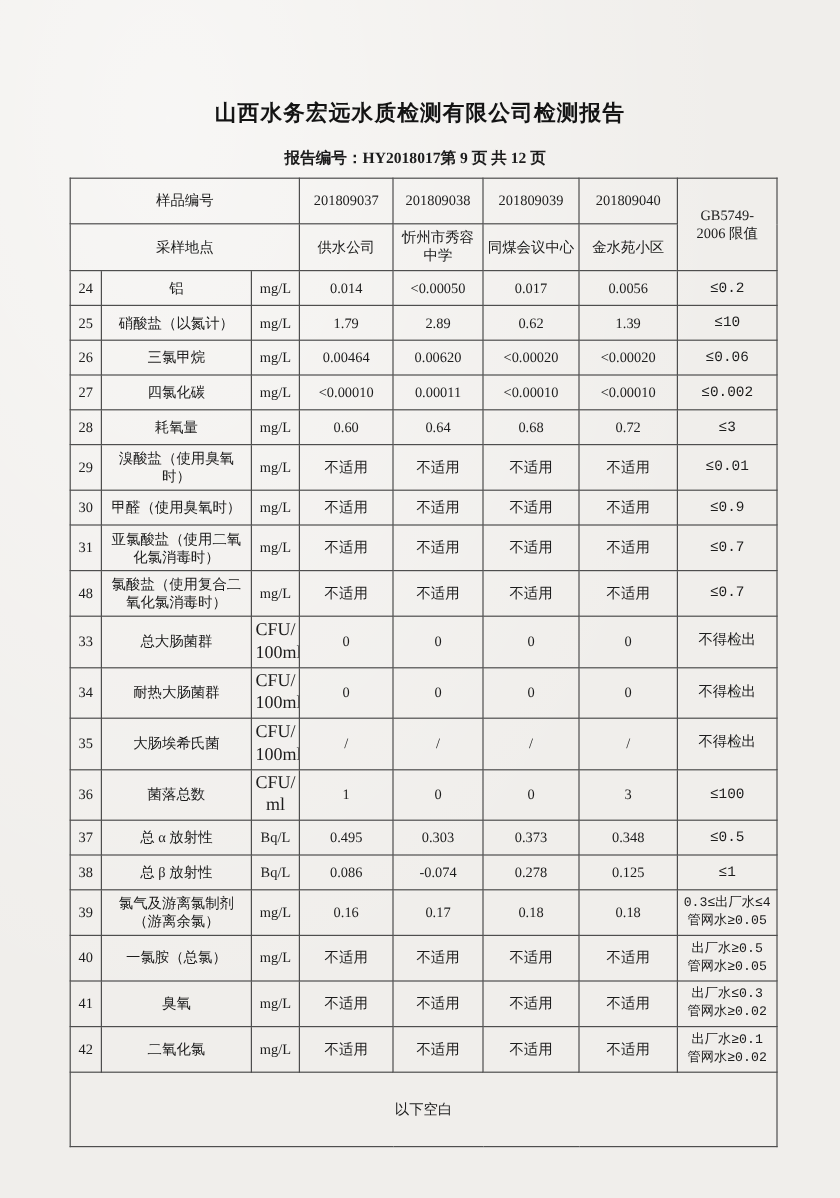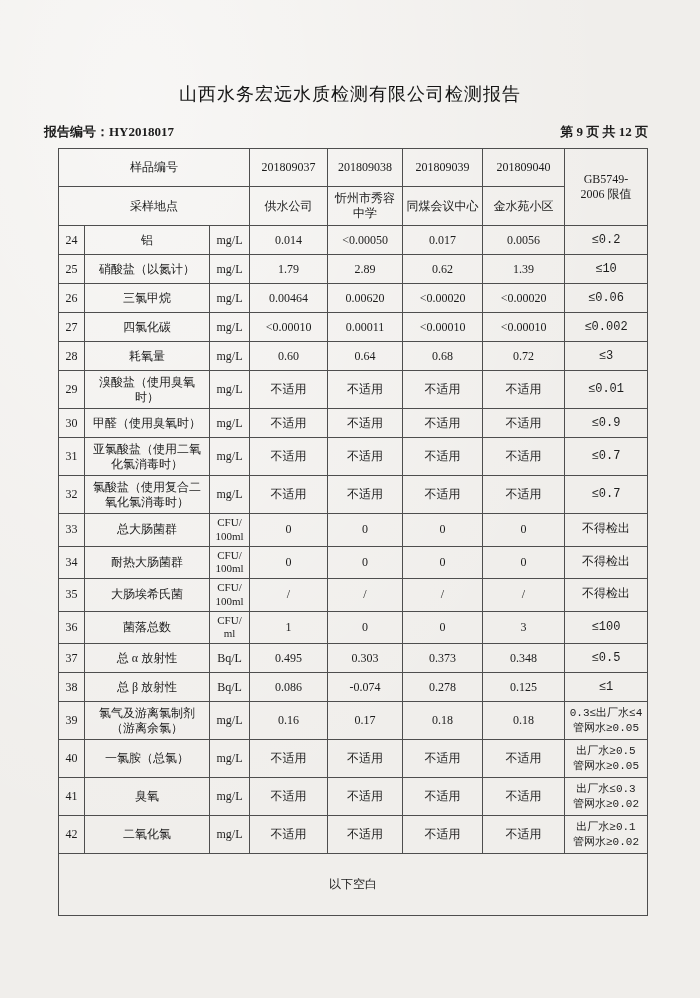--- a/index.html
+++ b/index.html
@@ -10,28 +10,28 @@
       #f0eeeb;
     font-family:"Liberation Serif","DejaVu Serif",serif;
     color:#1c1c1c;
     overflow:hidden;
     position:relative;
   }
   .title{
     margin:82px 0 0 0;
     text-align:center;
     font-family:"DejaVu Sans","Liberation Sans",sans-serif;
-    font-weight:normal;
+    font-weight:bold;
     font-size:18px;
     letter-spacing:1px;
     color:#141414;
   }
   .meta{
     display:flex;
-    justify-content:space-between;
+    justify-content:center;
     align-items:flex-end;
     margin:17px 52px 7px 44px;
     font-size:13px;
     font-weight:bold;
   }
   table.report{
     margin-left:58px;
     width:589px;
     border-collapse:collapse;
     table-layout:fixed;
@@ -50,21 +50,21 @@
   }
   table.report{border:1.5px solid #3e3e3e;}
   tr.hr1{height:38px;}
   tr.hr2{height:39px;padding-left:15px;}
   tr.r29{height:29px;margin-top:28px;}
   tr.r32{height:32px;}
   tr.r38{height:38px;}
   tr.rblank{height:62px;}
   td.c-name{text-align:left;padding-left:7px;}
   td.c-unit{font-size:11px;line-height:1.15;}
-  td.c-unit.small{font-size:11px;}
+  td.c-unit.small{font-size:15px;}
   td.c-val{font-size:12.5px;}
   td.c-limit{font-size:12px;font-family:Liberation Mono, monospace;}
   td.c-limit.small{font-size:11px;line-height:1.35;}
   th.gb-cell{font-size:13px;line-height:2.1;white-space:pre-line;}
   th.hdr-label{font-size:13px;}
   th.sample-id{font-size:12.5px;}
   th.loc{font-size:12px;line-height:1.3;}
   td.blank-cell{text-align:left;vertical-align:top;padding:12px 0 0 10px;font-size:12.5px;}
 </style>
 </head>
@@ -180,21 +180,21 @@
       <td>31</td>
       <td class="c-name">亚氯酸盐（使用二氧化氯消毒时）</td>
       <td class="c-unit">mg/L</td>
       <td class="c-val">不适用</td>
       <td class="c-val">不适用</td>
       <td class="c-val">不适用</td>
       <td class="c-val">不适用</td>
       <td class="c-limit">≤0.7</td>
     </tr>
     <tr class="r38">
-      <td>32</td>
+      <td>48</td>
       <td class="c-name">氯酸盐（使用复合二氧化氯消毒时）</td>
       <td class="c-unit">mg/L</td>
       <td class="c-val">不适用</td>
       <td class="c-val">不适用</td>
       <td class="c-val">不适用</td>
       <td class="c-val">不适用</td>
       <td class="c-limit">≤0.7</td>
     </tr>
     <tr class="r32">
       <td>33</td>

